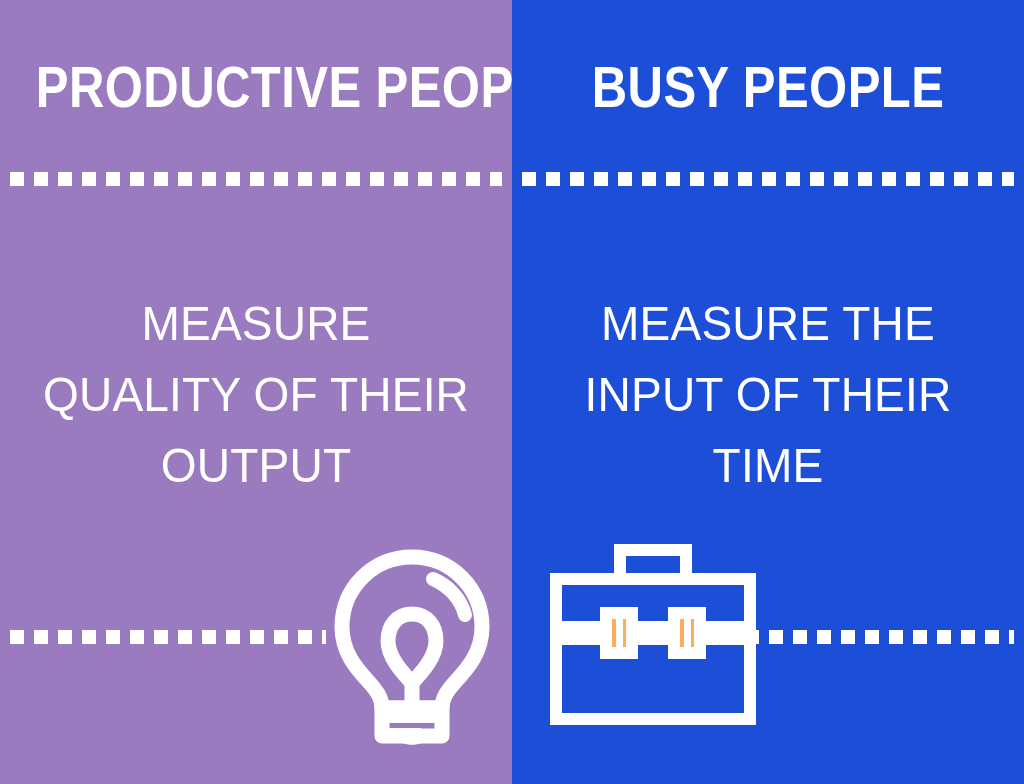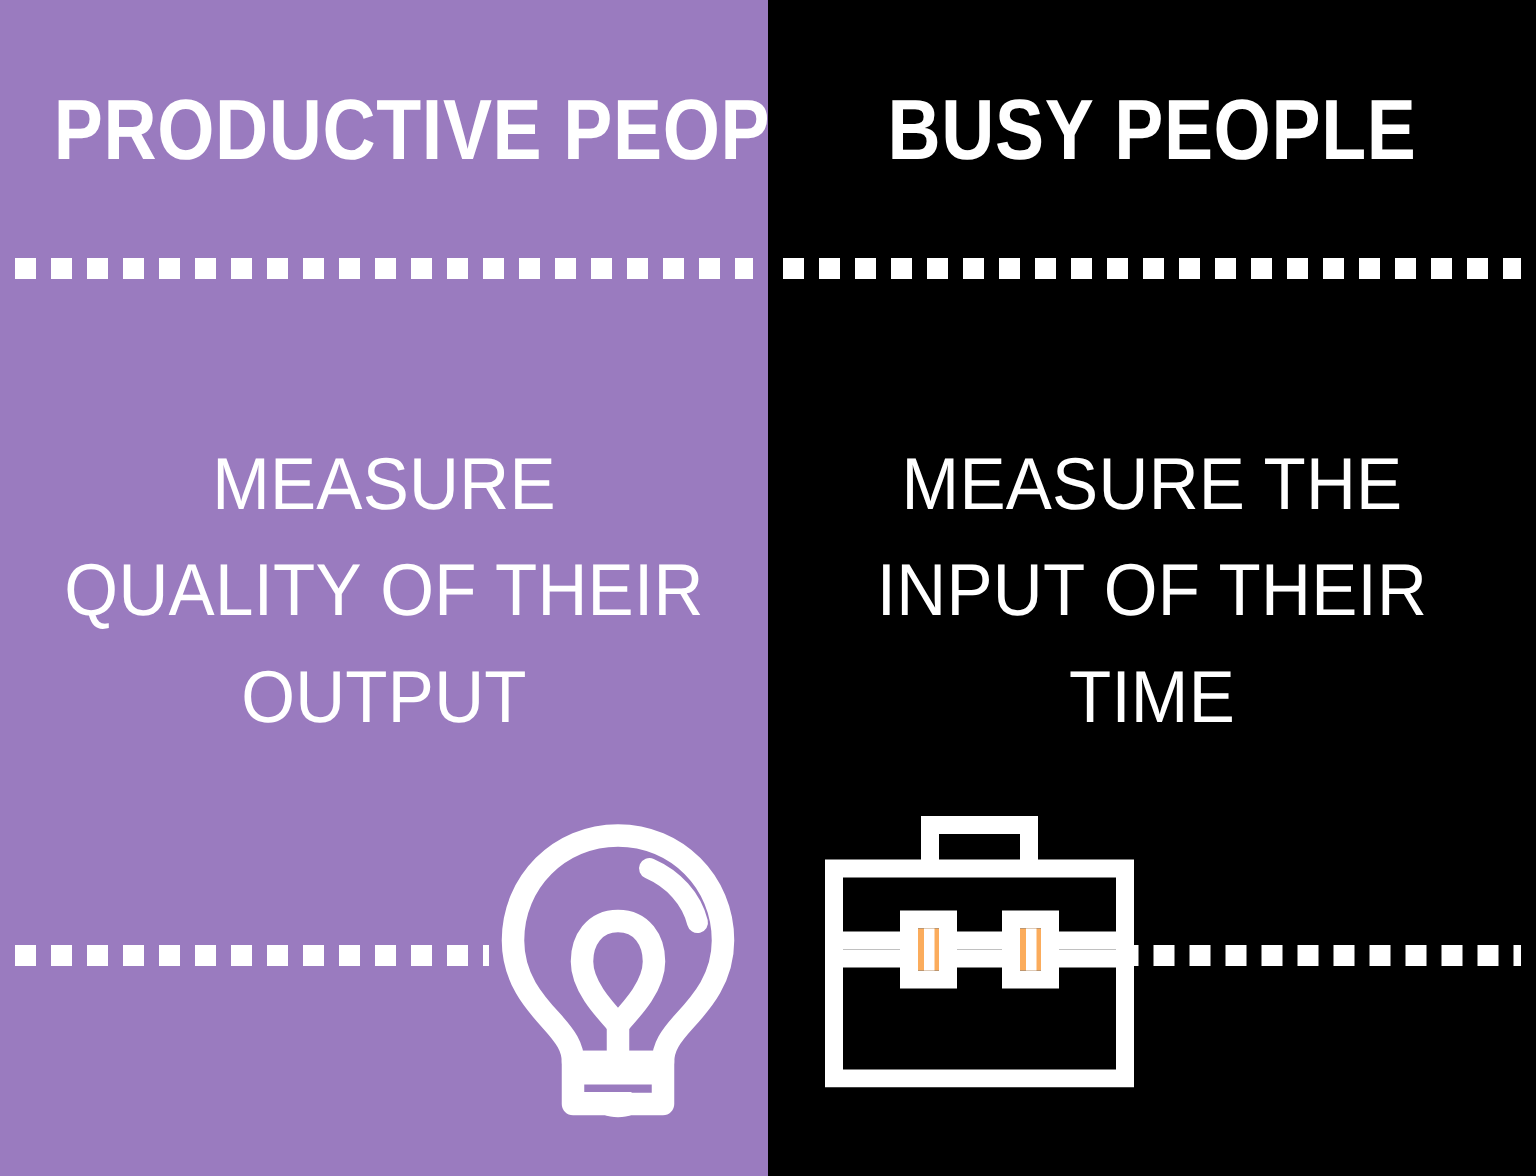--- a/index.html
+++ b/index.html
@@ -17,21 +17,21 @@
     display: flex;
   }
   .panel {
     position: relative;
     width: 512px;
     height: 784px;
     overflow: hidden;
     box-sizing: border-box;
   }
   .panel-left  { background: #9a7bbf; }
-  .panel-right { background: #000000; }
+  .panel-right { background: #1d4ed8; }
 
   
   .panel-heading {
     position: absolute;
     left: 0;
     right: 0;
     top: 56px;
     height: 62px;
     line-height: 62px;
     text-align: center;

